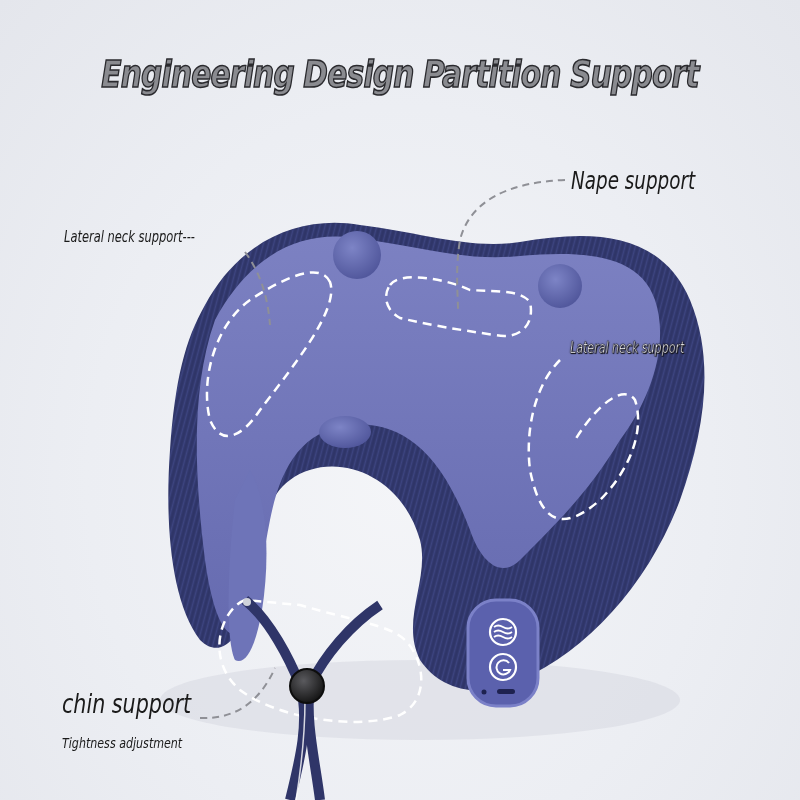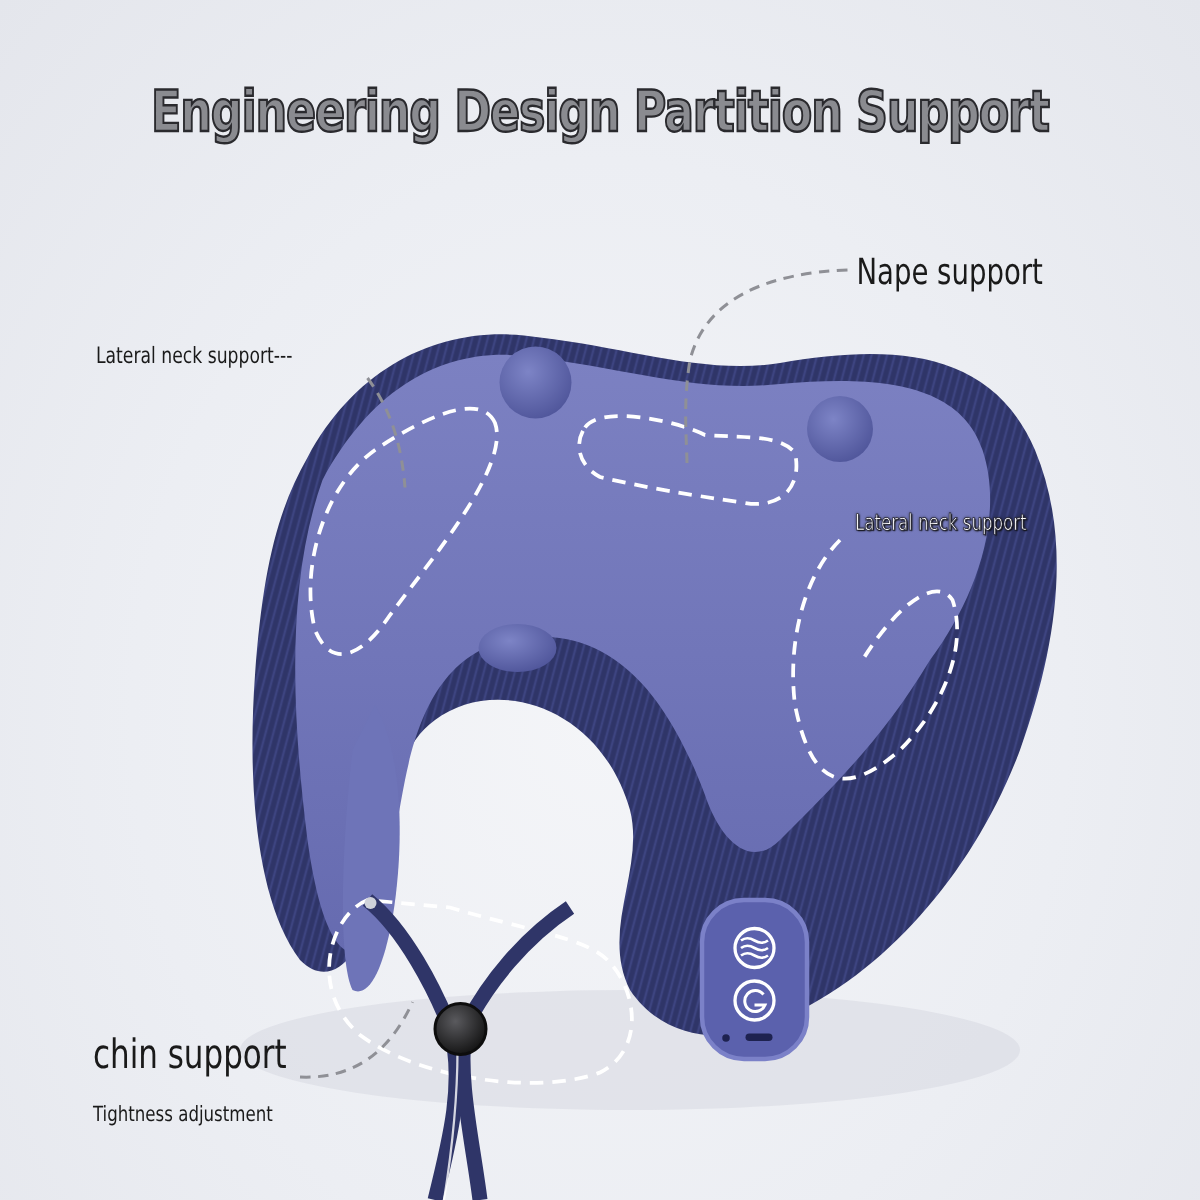--- a/index.html
+++ b/index.html
@@ -1,18 +1,18 @@
 <!DOCTYPE html>
 <html><head>
 <meta charset="utf-8">
 <style>
   html, body { margin:0; padding:0; }
   body { width:800px; height:800px; overflow:hidden; background:#eef0f4; position:relative; font-family:"Liberation Sans", sans-serif; }
   .stage { position:absolute; left:0; top:0; width:800px; height:800px;
-    background: radial-gradient(ellipse at 50% 60%, #f4f5f8 0%, #eceef3 55%, #e4e6ec 100%); }
+    background: radial-gradient(ellipse at 50% 60%, #f4f5f8 0%, #eceef3 55%, #e4e6ec 100%); font-style: italic; }
   .title { position:absolute; left:0; right:0; top:52px; text-align:center;
     font-family:"DejaVu Sans", sans-serif; font-weight:bold; font-size:38px; letter-spacing:-1px;
     color:#8a8b90; -webkit-text-stroke:1.6px #2a2a2e; transform:scaleX(0.78); transform-origin:center; }
   svg.art { position:absolute; left:0; top:0; }
   .label { position:absolute; color:#1a1a1a; font-family:"DejaVu Sans Condensed","DejaVu Sans", sans-serif; white-space:nowrap; }
   .lbl-lateral-left { left:64px; top:228px; font-size:15px; transform:scaleX(0.85); transform-origin:left; }
   .lbl-nape { left:571px; top:167px; font-size:24px; transform:scaleX(0.85); transform-origin:left; }
   .lbl-lateral-right { left:570px; top:339px; font-size:15px; color:#fff; -webkit-text-stroke:0.5px #1a1a2a;
      text-shadow:0 0 2px #111, 1px 1px 1px #111; transform:scaleX(0.82); transform-origin:left; }
   .lbl-chin { left:62px; top:688px; font-size:27px; transform:scaleX(0.85); transform-origin:left; }

